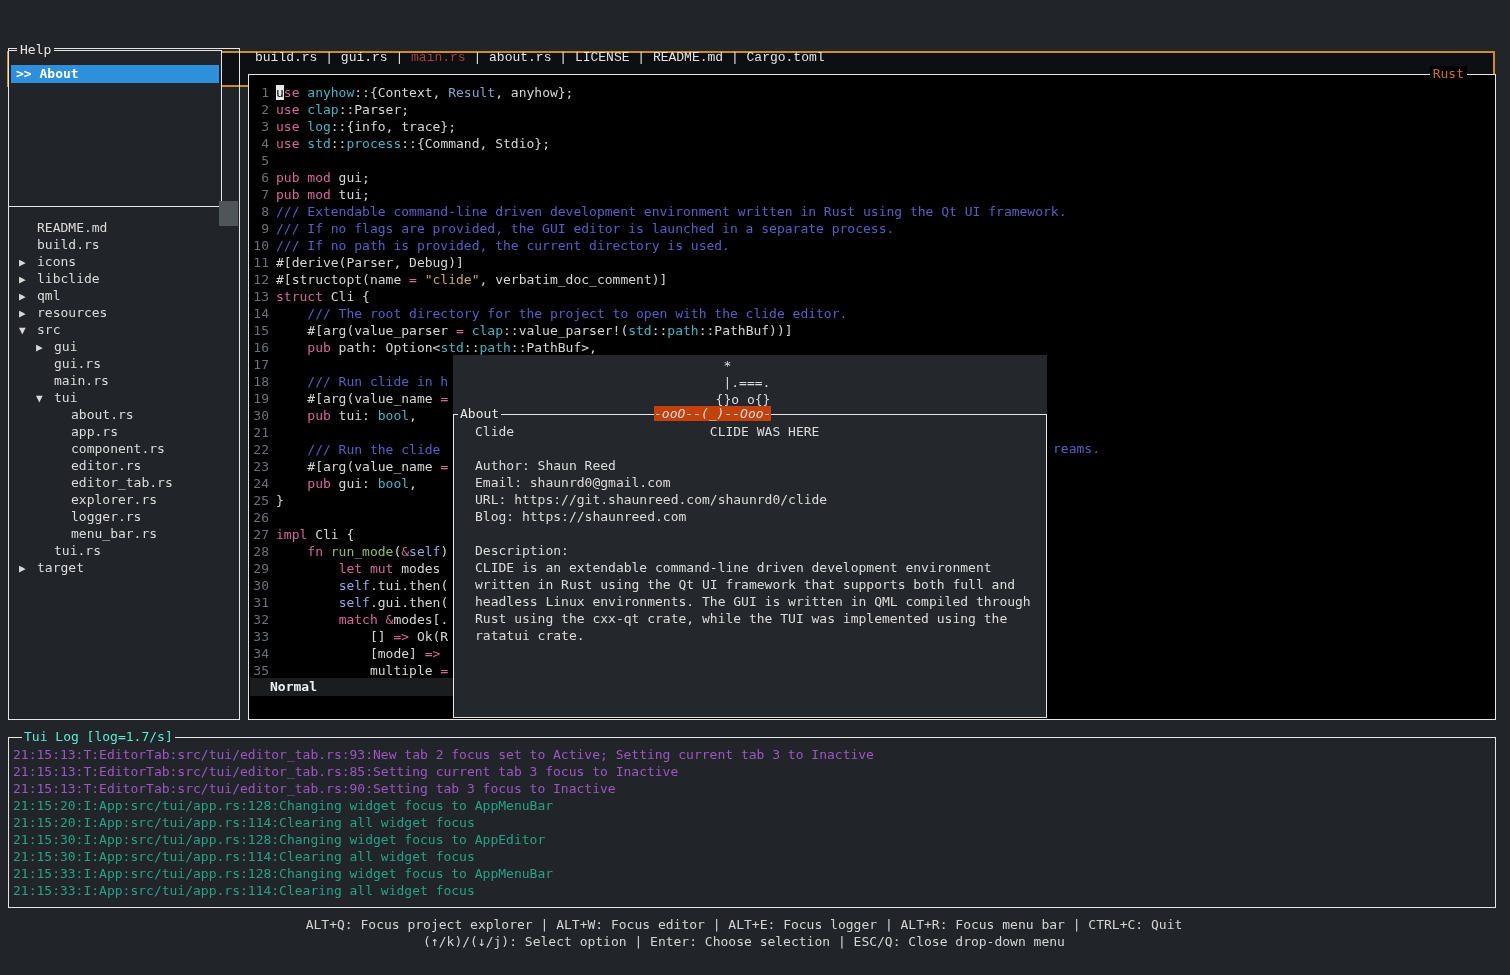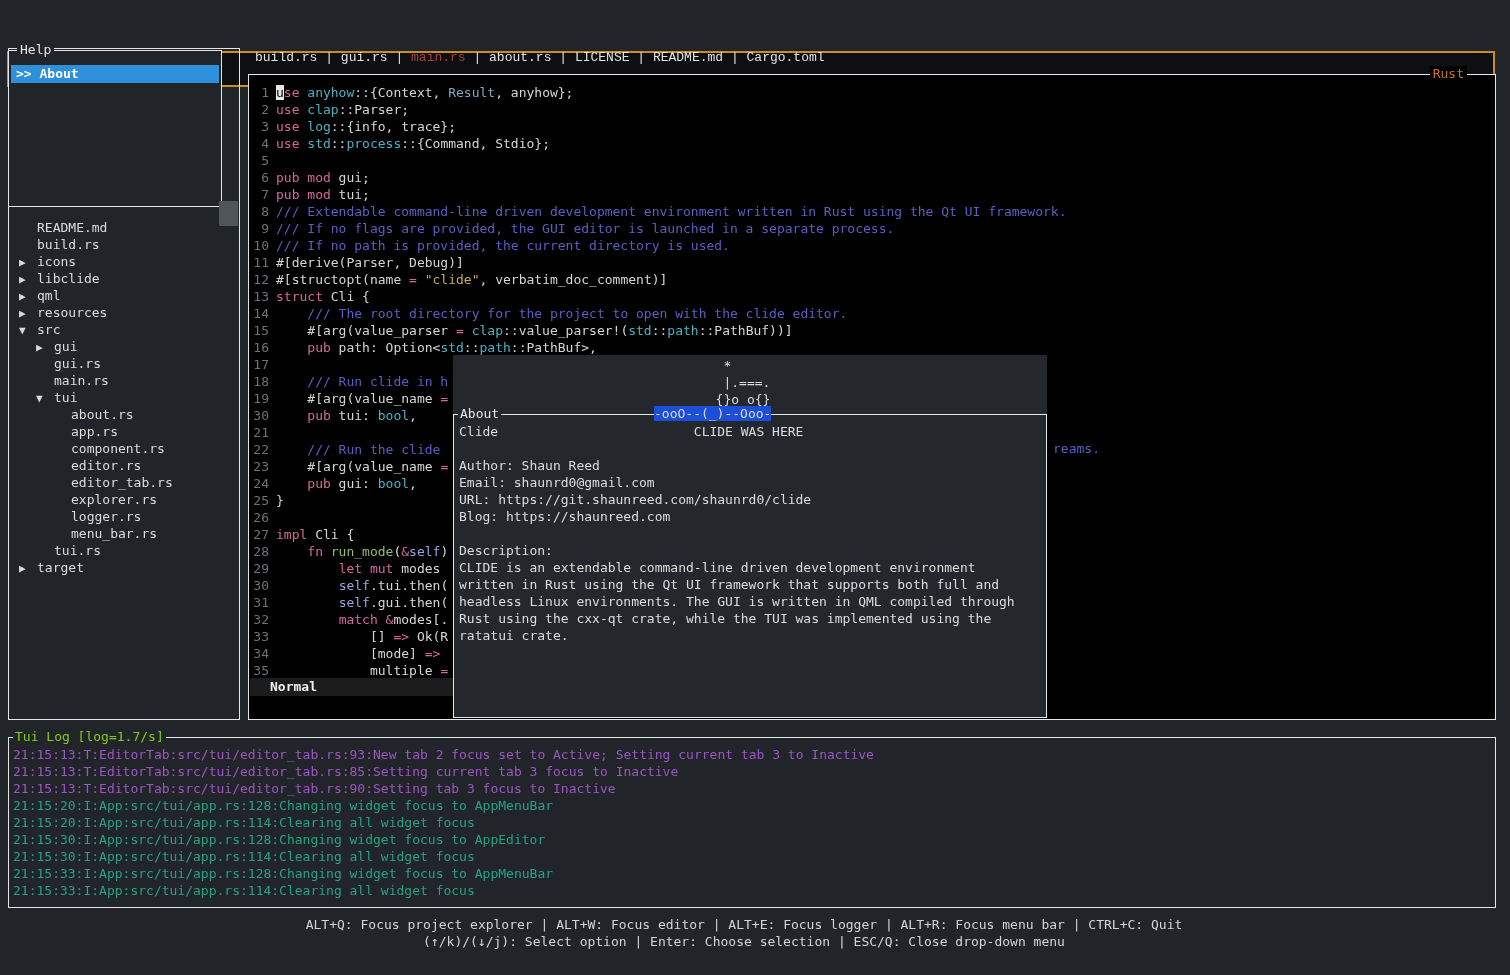--- a/index.html
+++ b/index.html
@@ -53,28 +53,28 @@
   .s-cur{background:#e8e8e8;color:#000000;}
   .code-fragment{position:absolute;white-space:pre;color:#5a5fc2;}
   .mode-strip{position:absolute;left:1px;top:603px;width:204px;height:18px;line-height:18px;
               background:#1a1c1e;color:#f0f0f0;font-weight:bold;padding-left:20px;box-sizing:border-box;}
 
   
   .about-popup{position:absolute;left:453px;top:355px;width:594px;height:363px;background:#24282c;z-index:40;}
   .about-art{position:absolute;left:200px;top:2px;line-height:17px;color:#dcdcdc;white-space:pre;}
   .about-box{position:absolute;left:0;right:0;top:59px;bottom:0;border:1px solid #e6e6e6;box-sizing:border-box;}
   .about-box .title{position:absolute;top:-9px;left:4px;background:#24282c;padding:0 2px;color:#e6e6e6;}
-  .about-feet{position:absolute;top:-9px;left:200px;background:#1d4ed8;color:#dcdcdc;white-space:pre;}
-  .about-content{position:absolute;left:5px;top:8px;right:2px;}
+  .about-feet{position:absolute;top:-9px;left:200px;background:#c2410c;color:#dcdcdc;white-space:pre;font-style:italic;}
+  .about-content{position:absolute;left:21px;top:8px;right:2px;}
   .about-line{height:17px;line-height:17px;white-space:pre;color:#dcdcdc;}
 
   
   .logpanel{position:absolute;left:8px;top:737px;width:1488px;height:171px;
             border:1px solid #e6e6e6;box-sizing:border-box;}
-  .logpanel .title{position:absolute;top:-9px;left:4px;background:#212529;padding:0 2px;color:#84cc16;text-align:right;}
+  .logpanel .title{position:absolute;top:-9px;left:13px;background:#212529;padding:0 2px;color:#5eead4;text-align:right;}
   .loglines{position:absolute;left:4px;top:8px;right:2px;}
   .log-line{height:17px;line-height:17px;white-space:pre;}
   .lvl-trace{color:#9d56c2;}
   .lvl-info{color:#27a285;}
 
   
   .footer-line{position:absolute;left:0;width:1488px;text-align:center;color:#d4d4d4;
                height:17px;line-height:17px;white-space:pre;}
   .footer-1{top:916px;}
   .footer-2{top:933px;}

